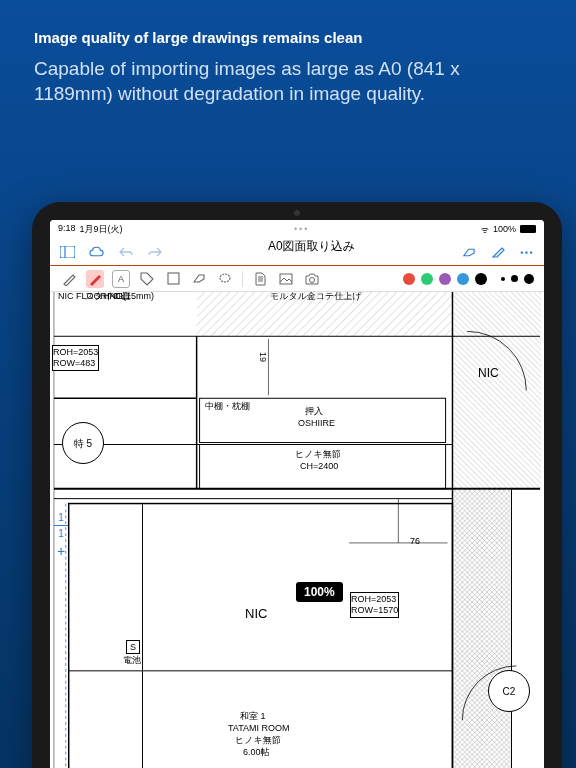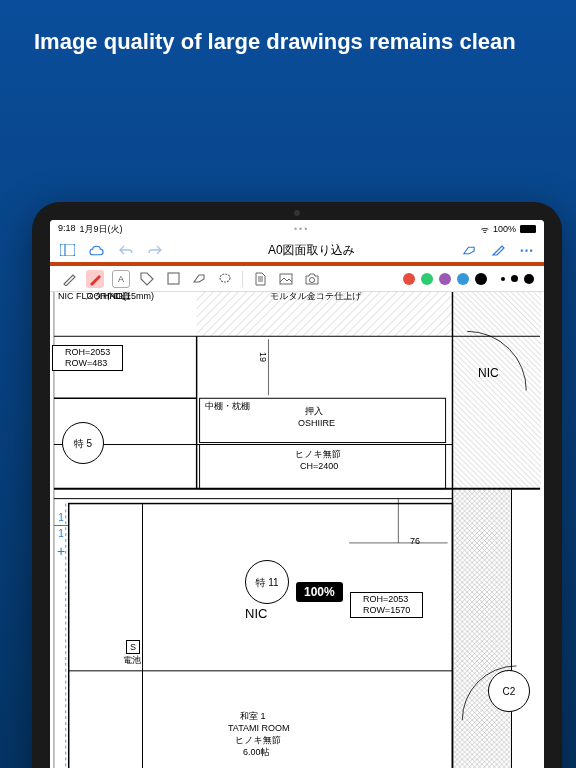--- a/index.html
+++ b/index.html
@@ -1,53 +1,54 @@
 <!DOCTYPE html>
 <html><head>
 <meta charset="utf-8">
 <style>
   *{box-sizing:border-box;margin:0;padding:0}
   body{width:576px;height:768px;background:linear-gradient(180deg,#0a4d9a 0%,#053566 100%);font-family:-apple-system,BlinkMacSystemFont,'Segoe UI',sans-serif;overflow:hidden;position:relative}
   .marketing{padding:28px 34px 18px}
-  .headline{color:#fff;font-size:22px;font-weight:700;line-height:1.3;margin-bottom:8px}
+  .headline{color:#fff;font-size:15px;font-weight:700;line-height:1.3;margin-bottom:8px}
   .subhead{color:#d0e0f5;font-size:19px;font-weight:400;line-height:1.35}
   .tablet{position:absolute;left:32px;top:202px;width:530px;height:600px;background:#1a1a1a;border-radius:28px;padding:18px;box-shadow:0 10px 40px rgba(0,0,0,.4)}
   .tablet .camera{position:absolute;top:8px;left:50%;transform:translateX(-50%);width:6px;height:6px;border-radius:50%;background:#333}
   .screen{width:100%;height:100%;background:#fff;border-radius:4px;overflow:hidden;position:relative}
   .statusbar{height:18px;display:flex;justify-content:space-between;align-items:center;padding:0 8px;font-size:9px;color:#000;background:#fff}
   .statusbar .right{display:flex;gap:4px;align-items:center}
-  .app-header{height:28px;display:flex;justify-content:space-between;align-items:center;padding:0 10px;border-bottom:4px solid #c2410c;background:#fff}
+  .app-header{height:28px;display:flex;justify-content:space-between;padding:0 10px;border-bottom:1px solid #c2410c;background:#fff}
   .hdr-left,.hdr-right{display:flex;gap:14px;align-items:center}
   .hdr-title{font-size:12px;font-weight:500}
   .ico{width:15px;height:15px;display:flex;align-items:center;justify-content:center;color:#2a7cd8}
   .toolbar{height:26px;display:flex;align-items:center;gap:8px;padding:0 10px;border-bottom:1px solid #ddd;background:#fff}
   .tool{width:18px;height:18px;display:flex;align-items:center;justify-content:center;font-size:12px;color:#555}
   .tool.active{background:#ffcccc;border-radius:3px;color:#d33}
   .tool.outlined{border:1px solid #aaa;border-radius:3px;font-size:9px}
   .colors{display:flex;gap:6px;margin-left:auto}
   .colordot{width:12px;height:12px;border-radius:50%}
   .stroke{display:flex;gap:6px;margin-left:6px;align-items:center}
   .sdot{background:#000;border-radius:50%}
   .canvas{position:absolute;top:72px;left:0;right:0;bottom:0;background:#fff;overflow:hidden}
   .drawing{position:absolute;inset:0}
   .drawing svg{position:absolute;inset:0;width:100%;height:100%}
   .lbl{position:absolute;font-size:9px;text-align:center;color:#000;line-height:1.1}
   .lbl.v{writing-mode:vertical-rl}
-  .box{position:absolute;border:1px solid #000;background:#fff;padding:1px 12px;font-size:9px;line-height:1.2}
+  .box{position:absolute;border:1px solid #000;background:#fff;padding:1px 0;font-size:9px;line-height:1.2}
   .circ{position:absolute;border:1px solid #000;border-radius:50%;background:#fff;display:flex;flex-direction:column;align-items:center;justify-content:center;font-size:10px;line-height:1.1}
   .zoom-tip{position:absolute;background:#000;color:#fff;font-size:12px;font-weight:600;padding:3px 8px;border-radius:3px}
   .zoom-tip::before{content:'';position:absolute;left:-5px;top:50%;transform:translateY(-50%);border:5px solid transparent;border-right-color:#000}
   .page-ind{position:absolute;left:4px;top:220px;display:flex;flex-direction:column;align-items:center;font-size:10px;color:#2a7cd8}
   .page-ind .sep{width:14px;height:1px;background:#2a7cd8;margin:2px 0}
 </style>
 </head>
 <body>
 
 <div class="marketing">
   <div class="headline">Image quality of large drawings remains clean</div>
+  <div class="subhead">Capable of importing images as large as A0 (841 x 1189mm) without degradation in image quality.</div>
 </div>
 
 <div class="tablet">
   <div class="camera"></div>
   <div class="screen">
 
     <div class="statusbar">
       <div style="display:flex;gap:4px">
         <span>9:18</span>
         <span>1月9日(火)</span>
@@ -228,21 +229,20 @@
 
         <div class="lbl" style="left:155px;top:110px">中棚・枕棚</div>
         <div class="lbl" style="left:255px;top:115px">押入</div>
         <div class="lbl" style="left:248px;top:127px">OSHIIRE</div>
         <div class="lbl" style="left:245px;top:158px">ヒノキ無節</div>
         <div class="lbl" style="left:250px;top:170px">CH=2400</div>
 
         <div class="lbl v" style="left:207px;top:60px">19</div>
         <div class="lbl" style="left:360px;top:245px">76</div>
 
-        <div class="circ" style="left:195px;top:268px;width:44px;height:44px">特 11</div>
         <div class="lbl" style="left:195px;top:315px;font-size:13px;font-weight:500">NIC</div>
 
         <div class="zoom-tip" style="left:246px;top:290px">100%</div>
 
         <div class="box" style="left:300px;top:300px">
           <div>ROH=2053</div>
             <div>ROW=1570</div>
         </div>
 
         <div style="position:absolute;left:76px;top:348px;width:14px;height:14px;border:1px solid #000;display:flex;align-items:center;justify-content:center;font-size:9px">S</div>

